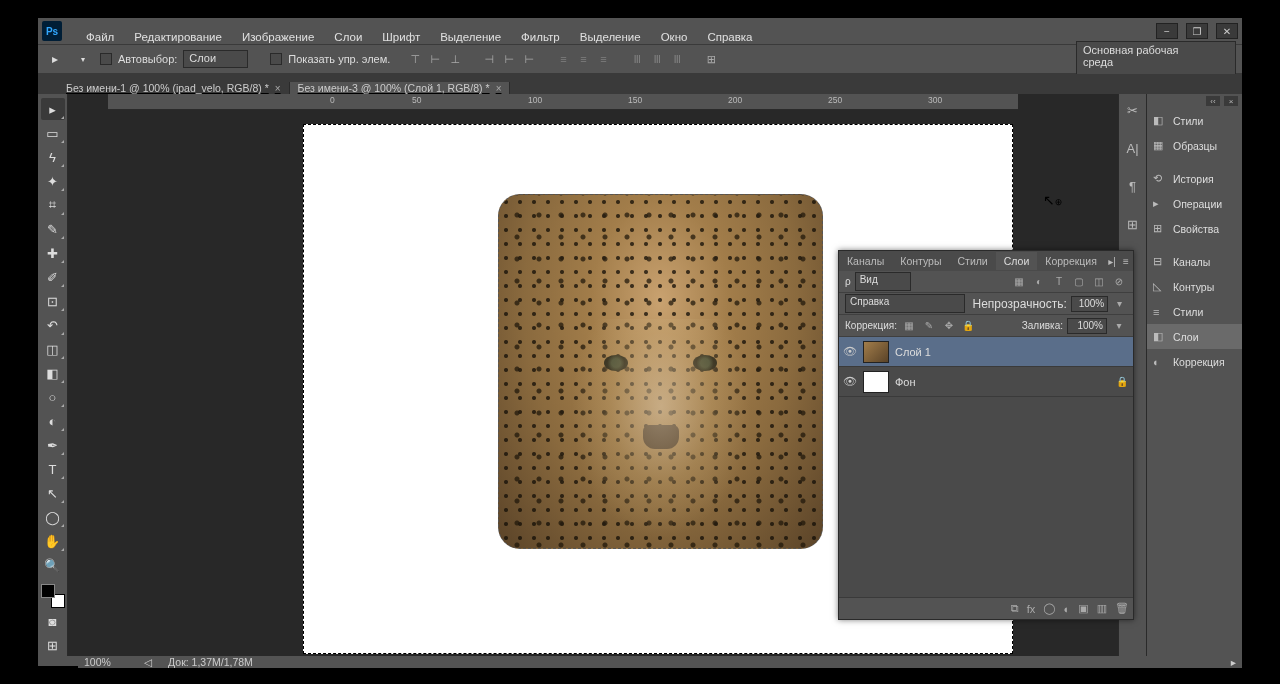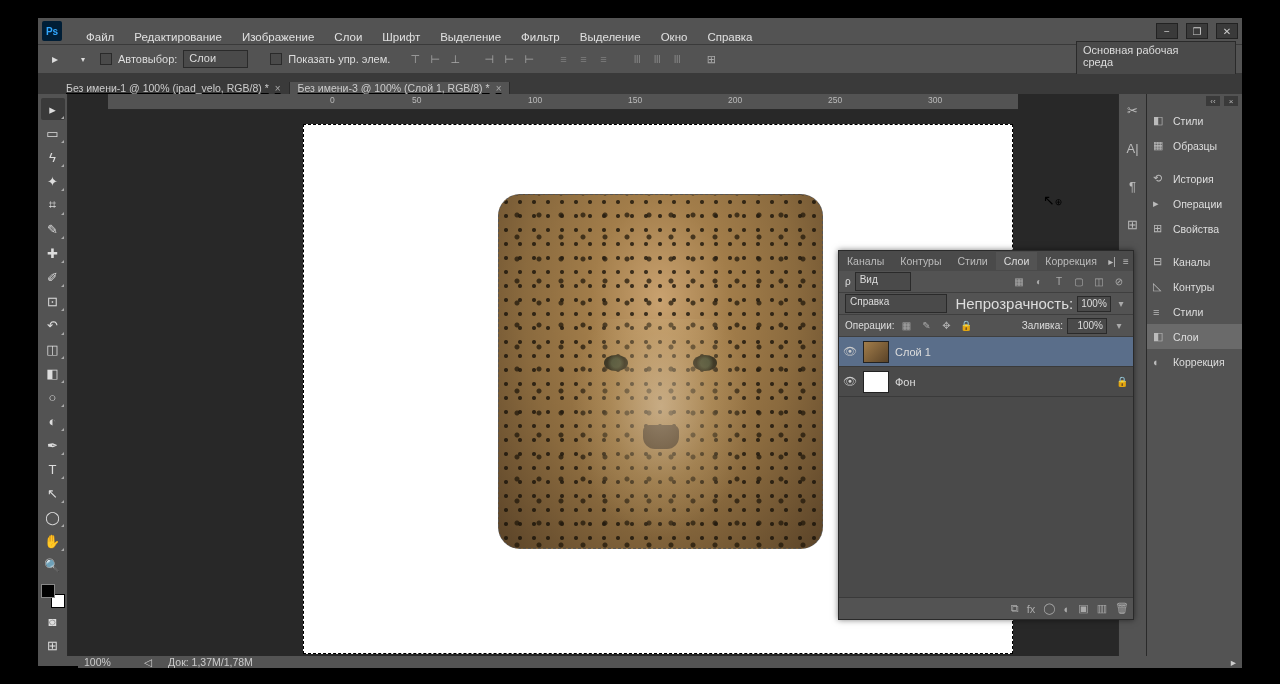--- a/index.html
+++ b/index.html
@@ -300,26 +300,26 @@
         <div class="lp-iconbtn">▦</div>
         <div class="lp-iconbtn">◐</div>
         <div class="lp-iconbtn">T</div>
         <div class="lp-iconbtn">▢</div>
         <div class="lp-iconbtn">◫</div>
         <div class="lp-iconbtn">⊘</div>
       </div>
       <div class="lp-row">
         <div class="lp-sel" style="width:128px">Справка</div>
         <div class="spacer"></div>
-        <div class="opt-label" style="font-size:15px">Непрозрачность:</div>
+        <div class="opt-label" style="font-size:12px">Непрозрачность:</div>
         <div class="lp-num">100%</div>
         <div class="lp-iconbtn">▾</div>
       </div>
       <div class="lp-row">
-        <div class="opt-label" style="font-size:10px">Операции:</div>
+        <div class="opt-label" style="font-size:10px">Коррекция:</div>
         <div class="lp-iconbtn">▦</div>
         <div class="lp-iconbtn">✎</div>
         <div class="lp-iconbtn">✥</div>
         <div class="lp-iconbtn">🔒</div>
         <div class="spacer"></div>
         <div class="opt-label" style="font-size:10px">Заливка:</div>
         <div class="lp-num">100%</div>
         <div class="lp-iconbtn">▾</div>
       </div>
       <div class="lp-layers">

